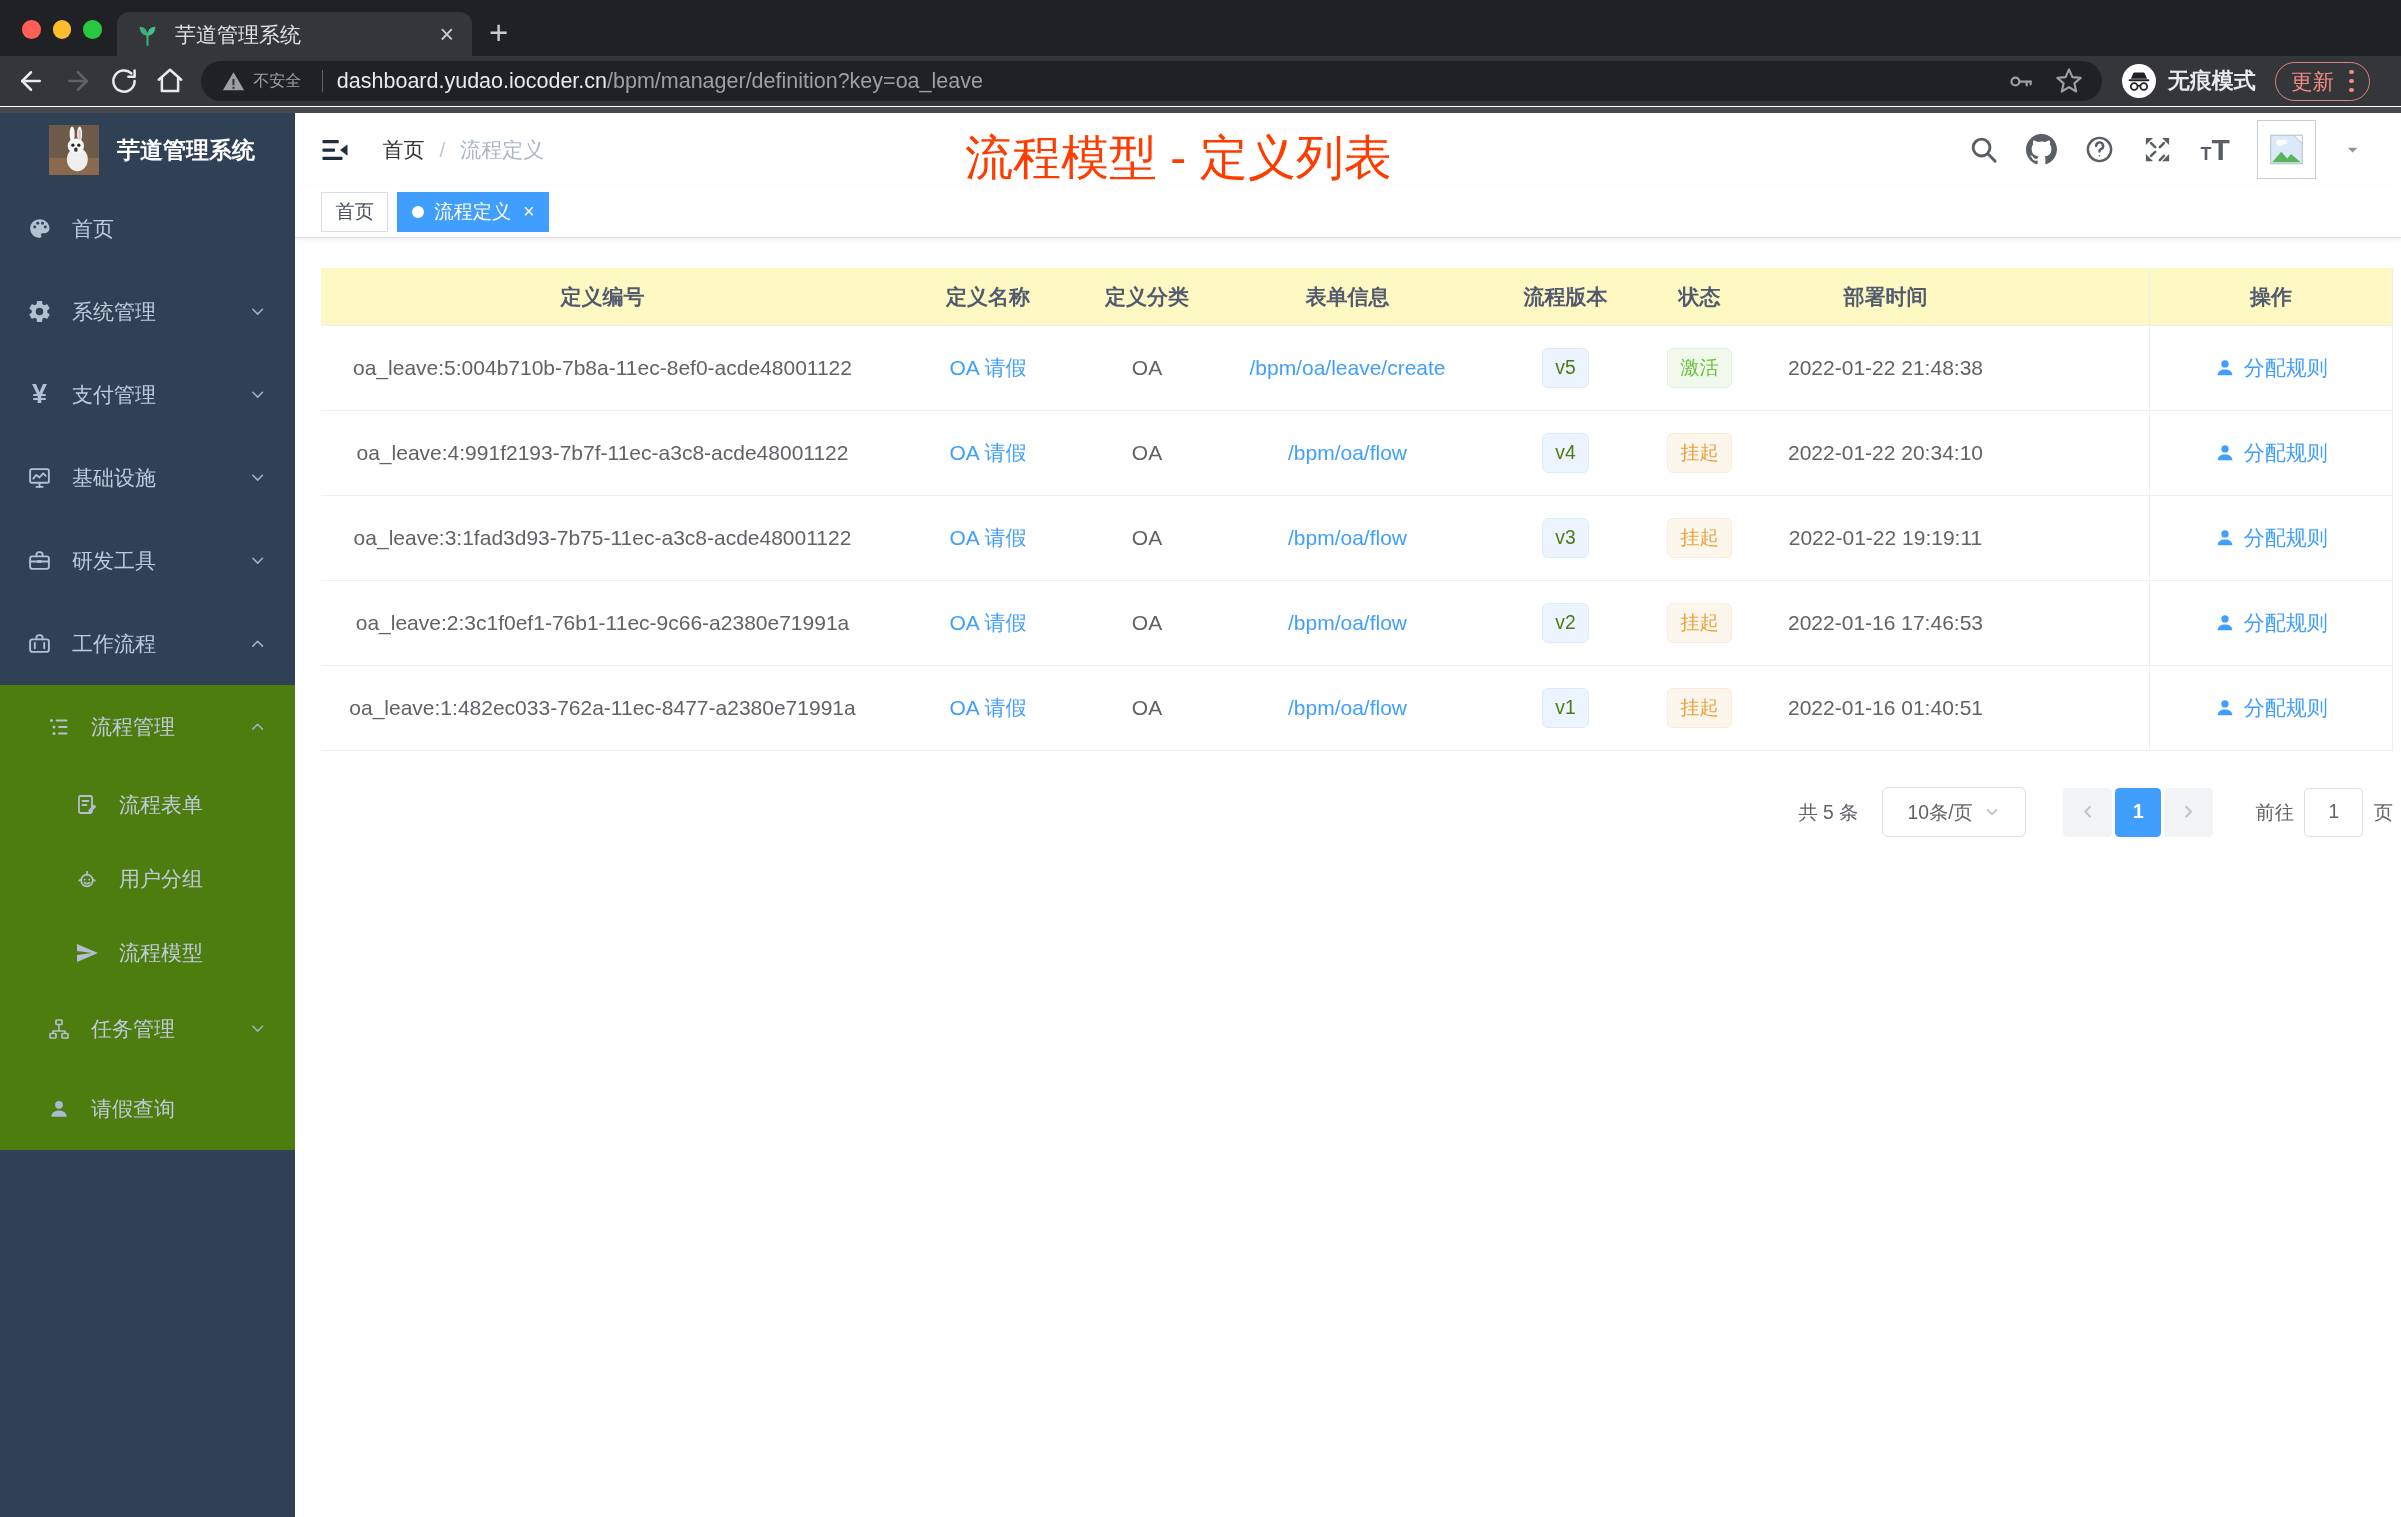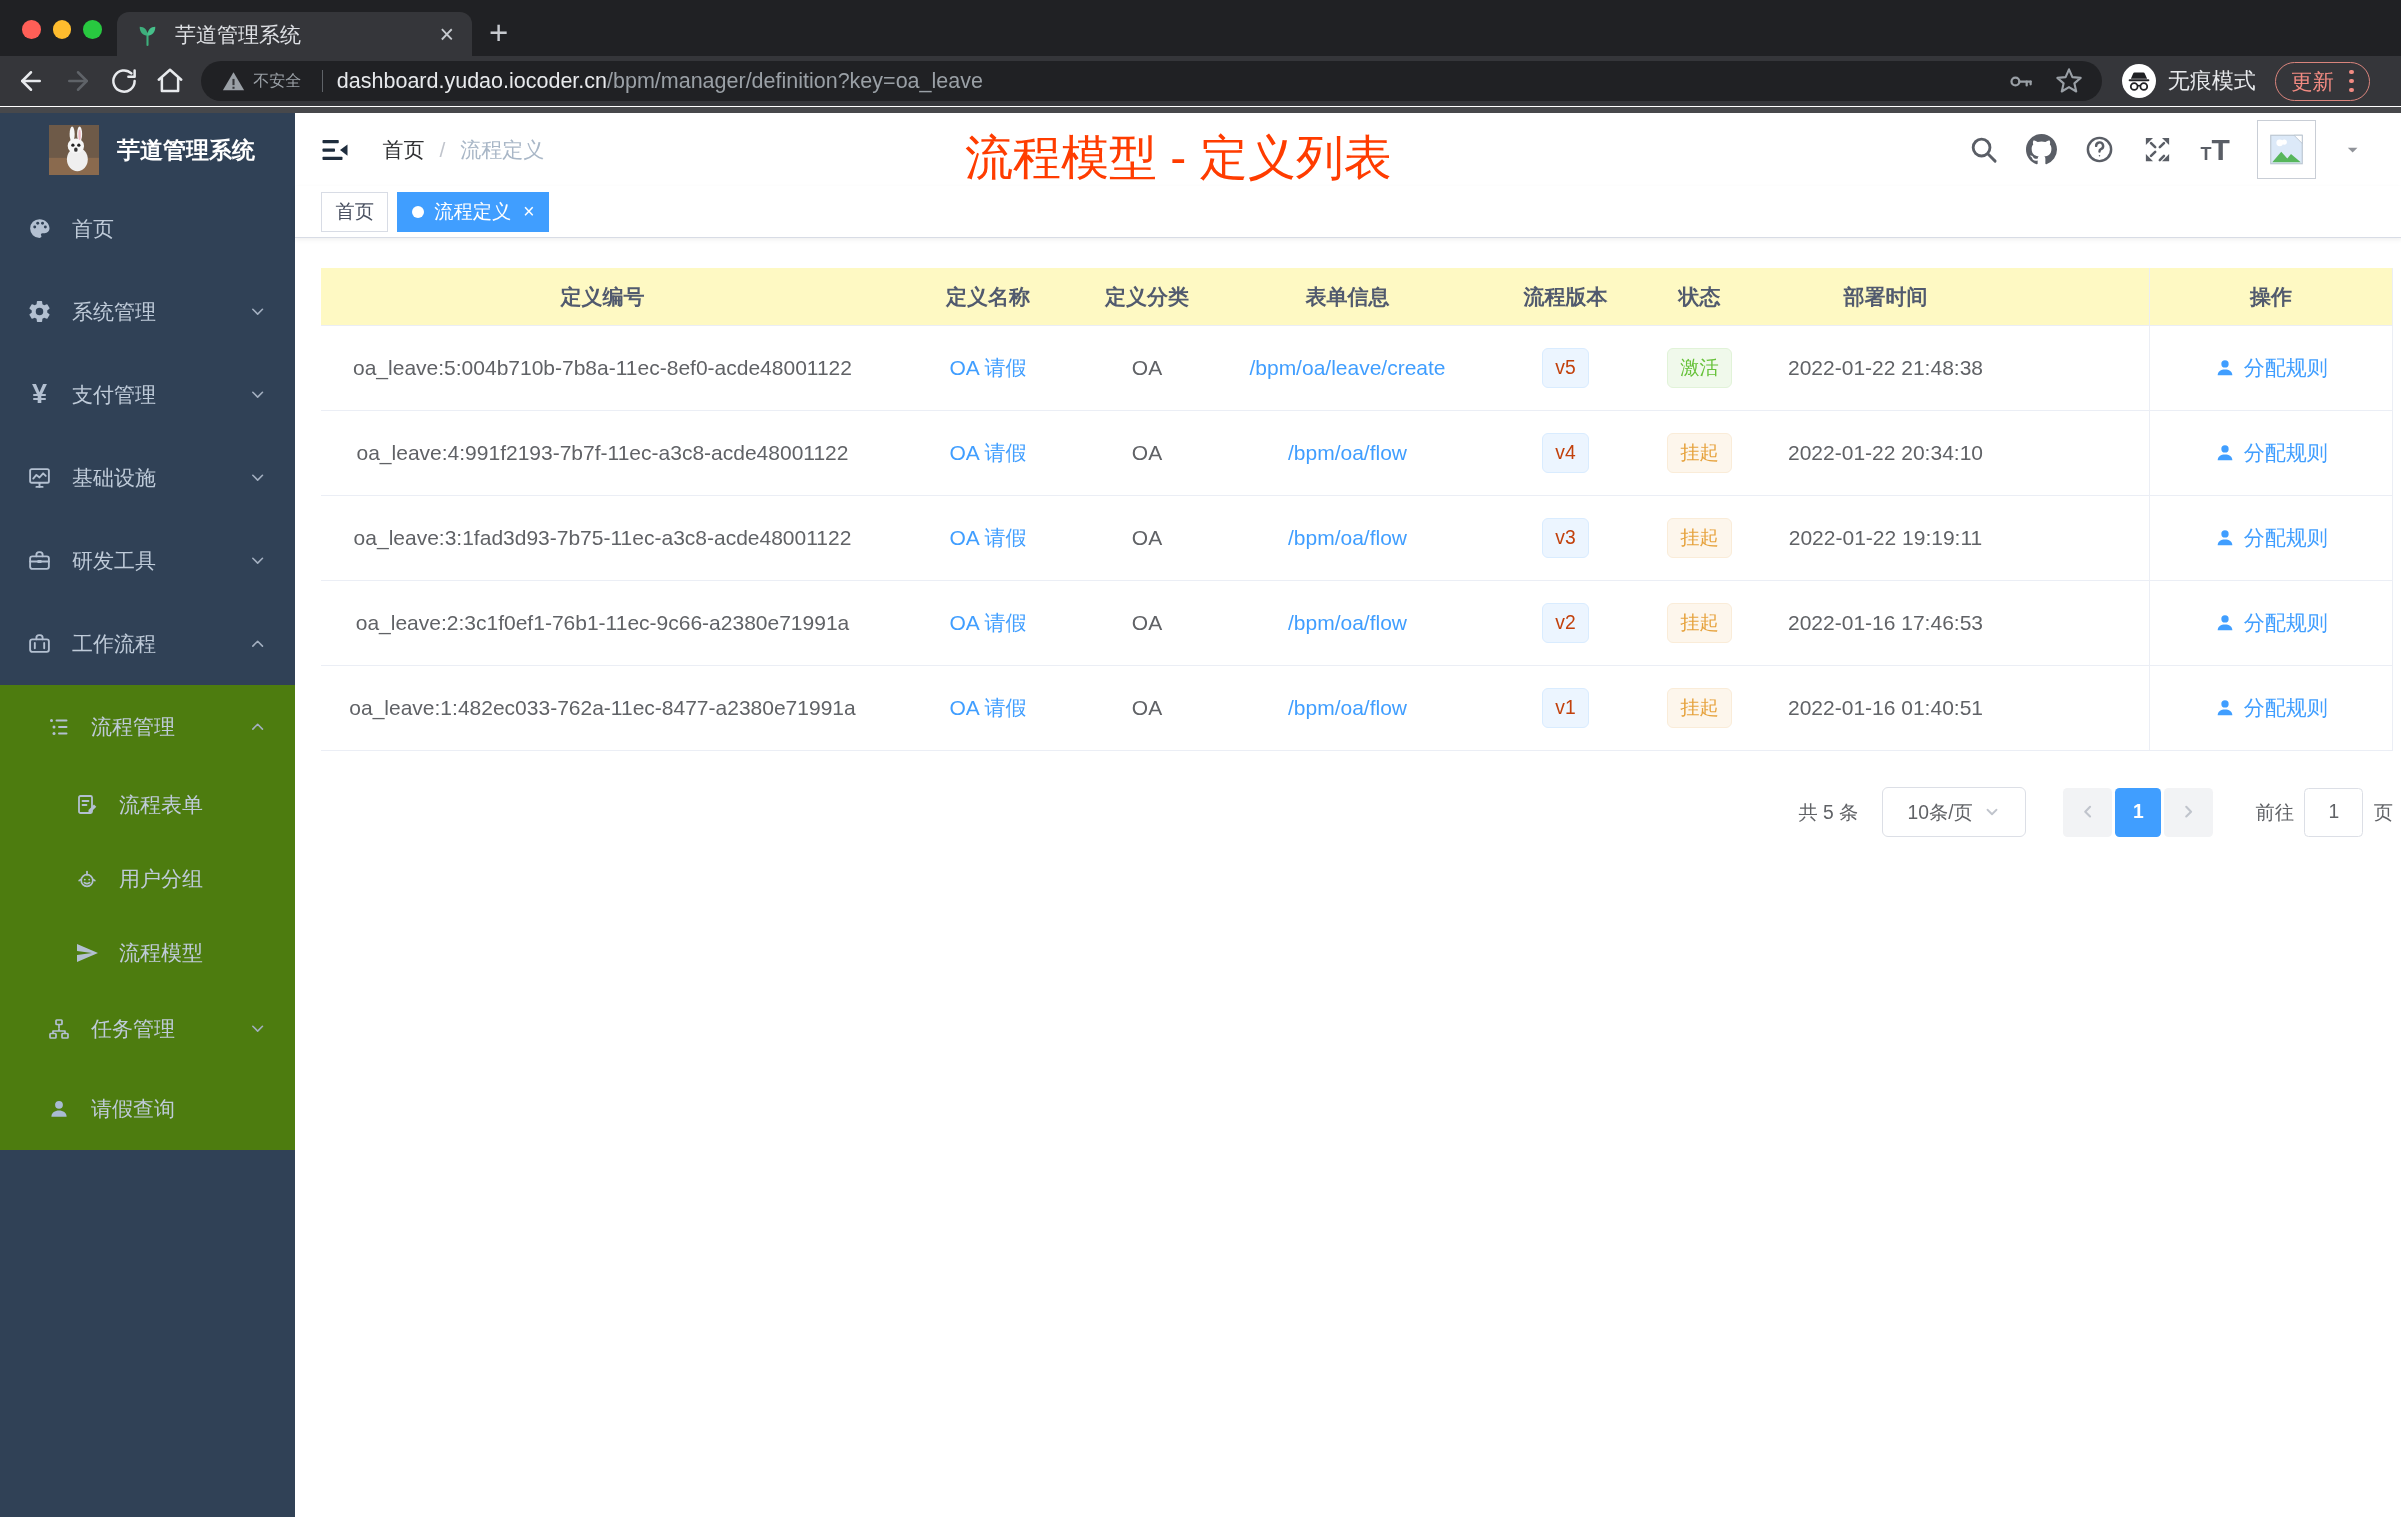--- a/index.html
+++ b/index.html
@@ -18,21 +18,21 @@
   .btab .cls { font-size:25px; color:#c7cacf; margin-left:9px; cursor:pointer; line-height:1; }
   .newtab { position:absolute; left:489px; top:16.3px; font-size:33px; color:#c7cacf; font-weight:300; line-height:1; }
   .toolbar { position:absolute; left:0; top:56px; width:2401px; height:50px; background:#35363a; display:flex; align-items:center; }
   .chrome-edge { position:absolute; left:0; top:107px; width:2401px; height:6px; background:#47484b; }
   .navbtn { width:30px; height:30px; margin-left:16.3px; flex:none; }
   .urlpill { margin-left:16.3px; width:1901px; height:40px; background:#202124; border-radius:20px; display:flex; align-items:center; padding:0 19.3px; color:#9aa0a6; }
   .urlpill .sec { font-size:16px; margin:0 7.4px; white-space:nowrap; }
   .urlpill .div { width:1.5px; height:22px; background:#5f6368; margin:0 13.4px; }
   .urlpill .host { color:#e8eaed; font-size:21.5px; white-space:nowrap; }
   .urlpill .path { color:#9aa0a6; font-size:21.5px; white-space:nowrap; flex:1; overflow:hidden; }
-  .incog { display:flex; align-items:center; margin-left:19.3px; flex:none; }
+  .incog { display:flex; align-items:center; margin-left:19.3px; flex:none;font-weight:bold; }
   .incog .badge { width:34px; height:34px; border-radius:50%; background:#fff; margin-right:12px; }
   .incog .lbl { color:#e8eaed; font-size:22px; white-space:nowrap; }
   .updatepill { margin-left:19.3px; flex:none; border:1.5px solid #d9847c; border-radius:24px; height:39px; display:flex; align-items:center; padding:0 15px; color:#f28b82; }
   .updatepill .ulbl { font-size:21.5px; margin-right:15px; white-space:nowrap; }
   .kebab { display:flex; flex-direction:column; gap:4.5px; }
   .kebab i { width:4.5px; height:4.5px; border-radius:50%; background:#f28b82; }
 
   
   .app { position:absolute; left:0; top:113px; width:2401px; height:1405px; display:flex; }
   .sidebar { width:295px; height:100%; background:#304156; flex:none; color:#bfcbd9; }
@@ -77,21 +77,21 @@
   .thead { display:flex; background:#fef9c3; height:58px; align-items:center; border-bottom:0.7px solid #ebeef5; }
   .th { text-align:center; color:#515a6e; font-weight:bold; }
   .tr { display:flex; height:85px; align-items:center; border-bottom:0.7px solid #ebeef5; }
   .td { text-align:center; color:#606266; display:flex; align-items:center; justify-content:center; }
   .c1{width:563px;} .c2{width:208px;} .c3{width:110px;} .c4{width:291px;}
   .c5{width:145px;} .c6{width:123px;} .c7{width:249px;} .c8{width:139px;}
   .c9{width:244px; border-left:0.7px solid #ebeef5; border-right:0.7px solid #ebeef5; align-self:stretch;}
   .thead .c9 { display:flex; align-items:center; justify-content:center; }
   a.cell-link { color:#409eff; text-decoration:none; cursor:pointer; }
   .etag { display:inline-block; padding:9px 12px; font-size:19.3px; line-height:1; border-radius:6px; border:0.7px solid transparent; }
-  .etag-blue { background:#ecf5ff; border-color:#d9ecff; color:#c2410c; }
+  .etag-blue { background:#ecf5ff; border-color:#d9ecff; color:#4d7c0f; }
   .tag-success { background:#f0f9eb; border-color:#e1f3d8; color:#67c23a; }
   .tag-warning { background:#fdf6ec; border-color:#faecd8; color:#e6a23c; }
   .action-link { display:flex; align-items:center; gap:7.4px; color:#409eff; cursor:pointer; }
   .action-link svg { width:22px; height:22px; }
 
   
   .pager { width:2072px; display:flex; align-items:center; justify-content:flex-end; margin-top:36px; color:#606266; font-size:19.3px; }
   .pg-total { margin-right:24px; white-space:nowrap; }
   .pg-select { width:144px; height:50px; border:0.7px solid #dcdfe6; border-radius:6px; display:flex; align-items:center; justify-content:center; gap:10.4px; margin-right:37px; cursor:pointer; background:#fff; }
   .pg-select .sel-caret { width:18px; height:18px; color:#c0c4cc; }

